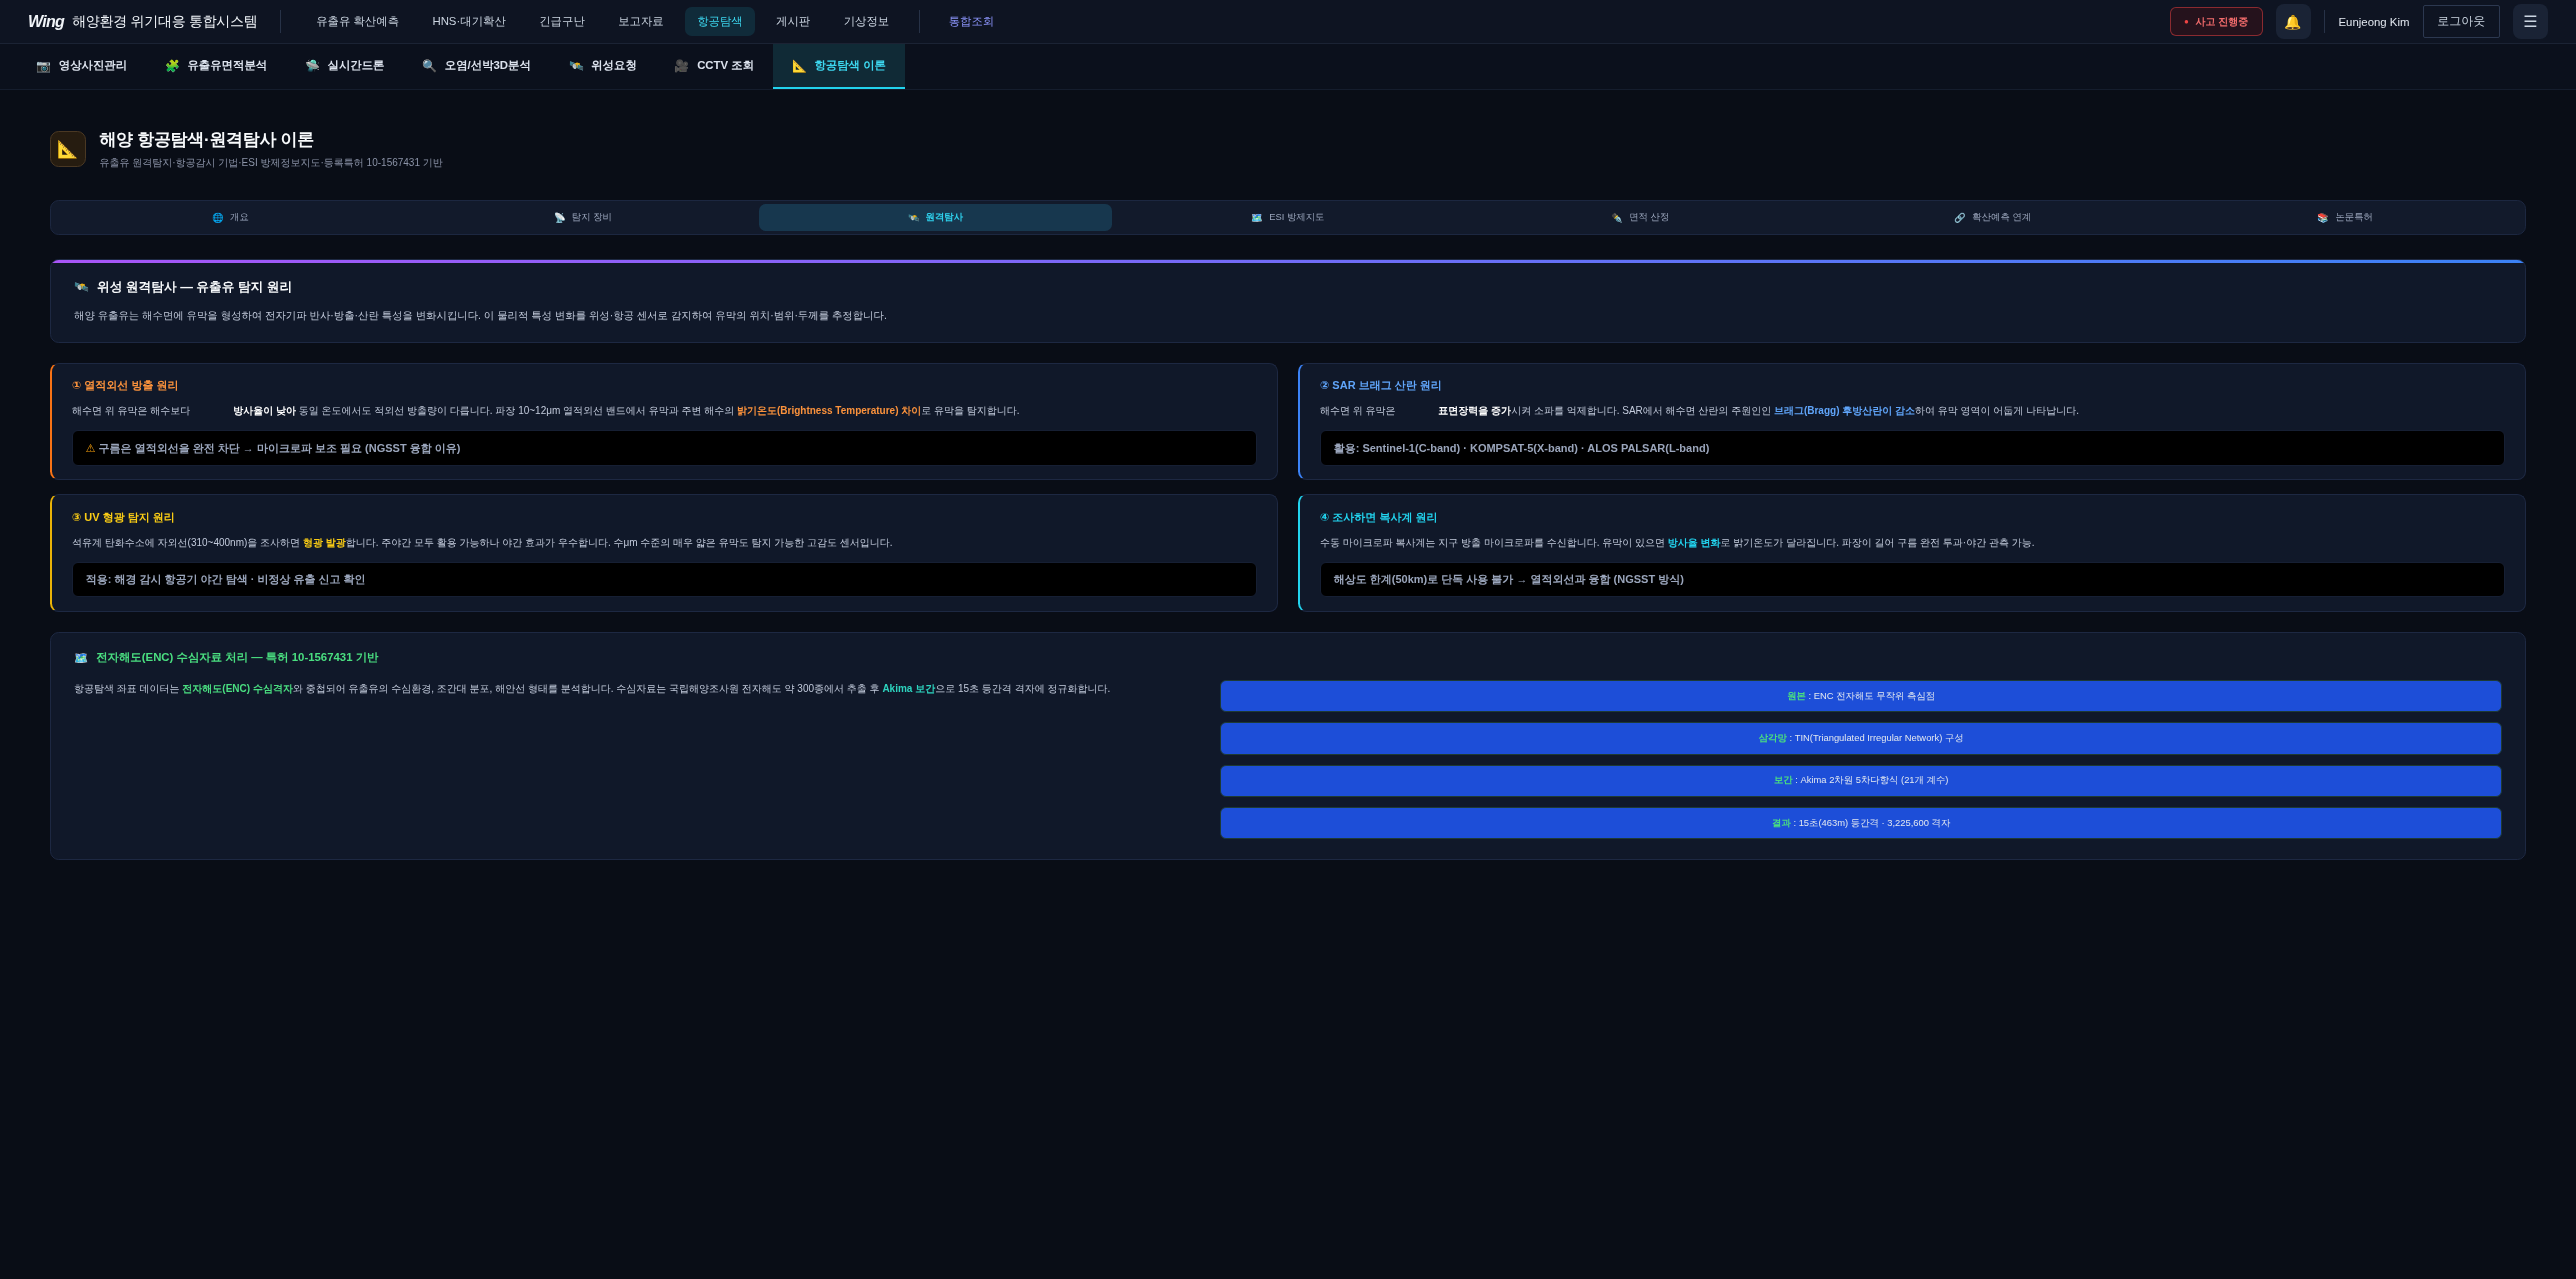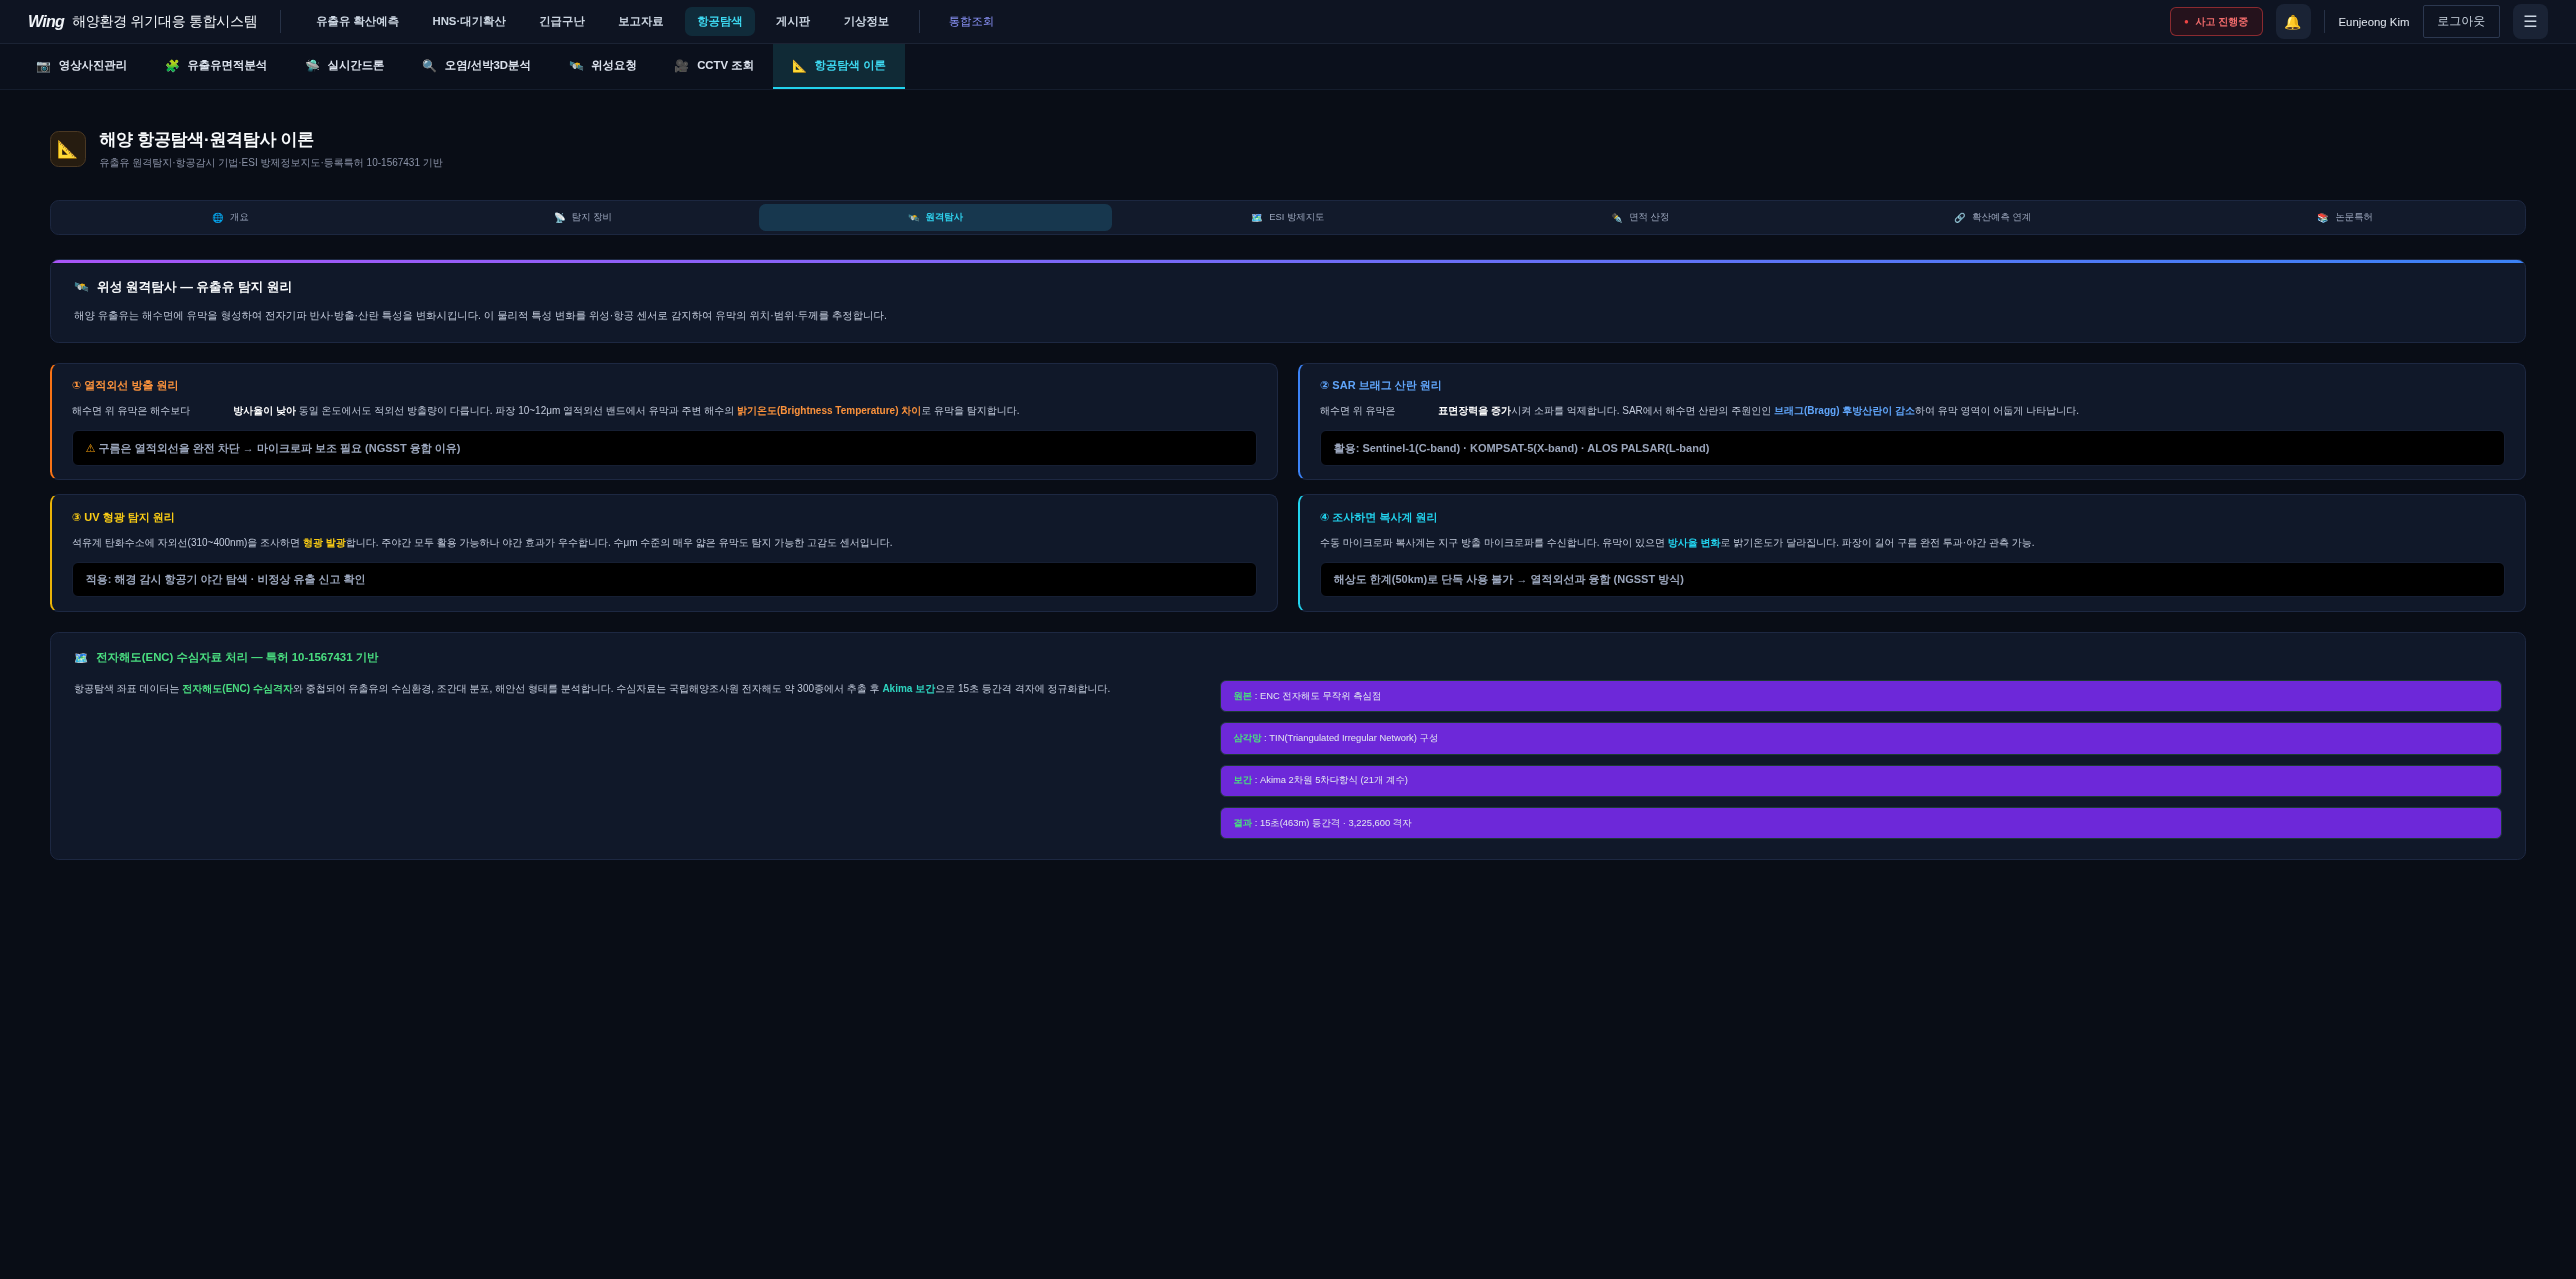--- a/index.html
+++ b/index.html
@@ -7,21 +7,21 @@
     font-family:"Liberation Sans","DejaVu Sans",sans-serif; color:#e2e8f0; }
 
   
   .topnav { height:44px; background:#0e1422; border-bottom:0.7px solid #1b2334;
     display:flex; align-items:center; padding:0 28px; }
   .brand { display:flex; align-items:center; gap:8px; }
   .brand-logo { font-style:italic; font-weight:800; font-size:16px; color:#f1f5f9; letter-spacing:-0.7px; }
   .brand-title { font-weight:400; font-size:14px; color:#f1f5f9; letter-spacing:-0.3px; }
   .nav-divider { width:0.7px; height:23px; background:#273247; margin:0 23px; }
   .nav-items { display:flex; align-items:center; gap:9.4px; }
-  .nav-item { font-size:11.4px; font-weight:700; color:#cbd5e1; padding:7.4px 12px; border-radius:6.7px; cursor:pointer; white-space:nowrap; }
+  .nav-item { font-size:11.4px; font-weight:400; color:#cbd5e1; padding:7.4px 12px; border-radius:6.7px; cursor:pointer; white-space:nowrap; }
   .nav-item.active { background:rgba(34,211,238,0.12); color:#3dd8f0; }
   .nav-item.highlight { color:#8a93f8; font-weight:400; }
   .topnav-right { margin-left:auto; display:flex; align-items:center; gap:13.4px; }
   .status-badge { display:flex; align-items:center; gap:6.7px; font-size:10px; font-weight:700; color:#f26c6c;
     border:0.7px solid rgba(239,68,68,0.5); background:rgba(80,15,18,0.35); border-radius:6px; padding:6.7px 13.4px; }
   .status-dot { color:#ef4444; font-size:8px; }
   .icon-btn { width:35px; height:35px; border-radius:8px; background:#1a2335; display:flex; align-items:center; justify-content:center; font-size:14px; cursor:pointer; color:#cbd5e1; }
   .right-divider { width:0.7px; height:23px; background:#273247; }
   .user-name { font-size:11.4px; color:#e2e8f0; }
   .logout-btn { font-size:12px; color:#cbd5e1; border:0.7px solid #2c3850; border-radius:2px; padding:6.7px 13.4px; background:transparent; cursor:pointer; }
@@ -72,21 +72,21 @@
   .seg-green { color:#4ade80; font-weight:700; }
   .seg-teal { color:#2dd4bf; font-weight:700; }
 
   
   .enc-card { margin-top:20px; background:#101829; border:0.7px solid #1d2842; border-radius:8.7px; padding:17.4px 23px 20px 23px; }
   .enc-title { font-size:11.4px; font-weight:800; color:#4ade80; display:flex; align-items:center; gap:8px; }
   .enc-title .e-icon { font-size:11.4px; }
   .enc-body { margin-top:14.8px; display:flex; gap:29.5px; align-items:flex-start; }
   .enc-para { width:46%; font-size:10px; color:#c3cbdc; line-height:1.7; }
   .enc-rows { flex:1; display:flex; flex-direction:column; gap:10px; }
-  .enc-row { background:#6d28d9; border:0.7px solid #1d3a34; border-radius:6px; padding:8.7px 12px; font-size:9.4px; color:#e2e8f0; }
+  .enc-row { background:#1d4ed8; border:0.7px solid #1d3a34; border-radius:6px; padding:8.7px 12px; font-size:9.4px; color:#e2e8f0;text-align:center; }
 </style>
 </head>
 <body>
 
 <header class="topnav">
   <div class="brand">
     <span class="brand-logo">Wing</span>
     <span class="brand-title">해양환경 위기대응 통합시스템</span>
   </div>
   <div class="nav-divider"></div>

